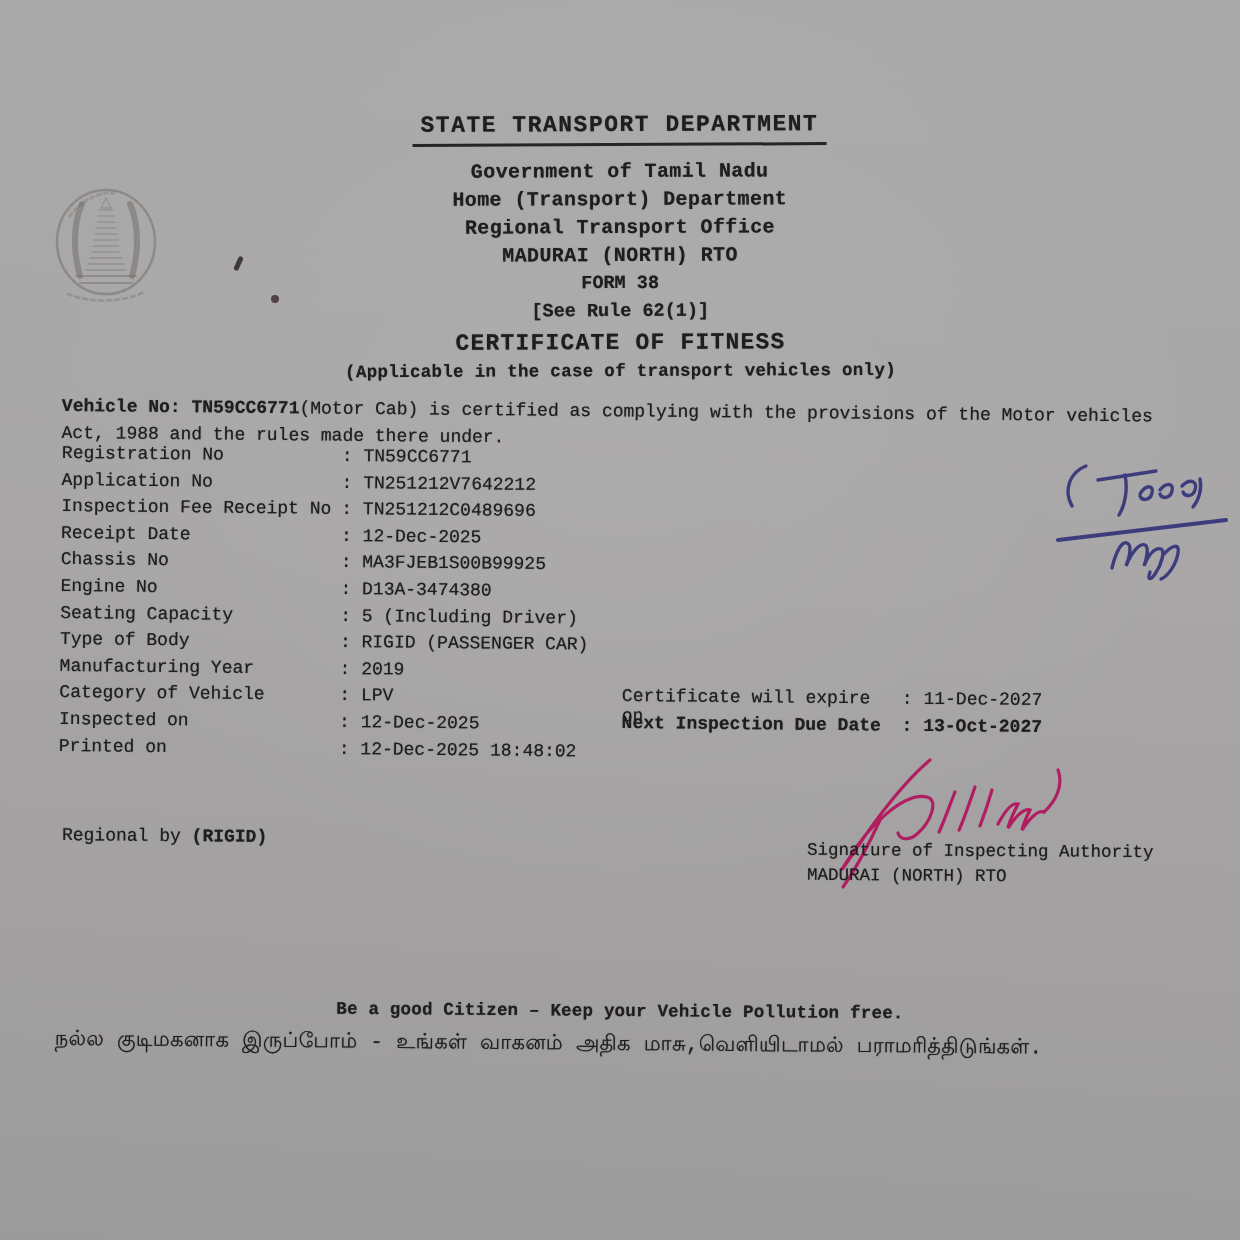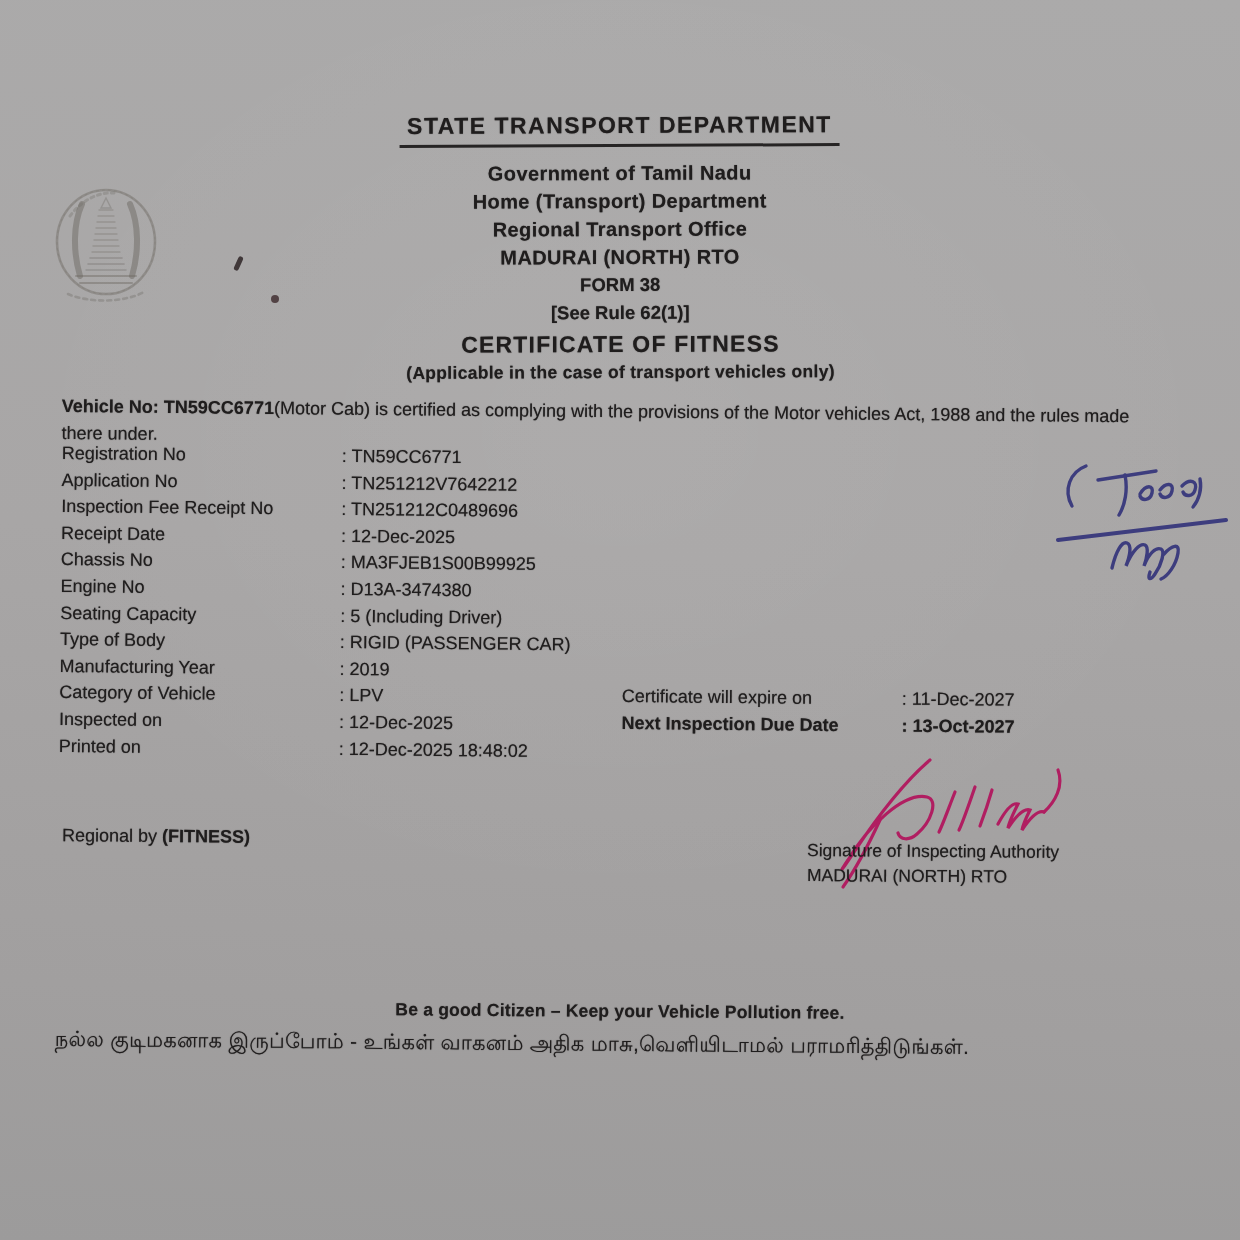--- a/index.html
+++ b/index.html
@@ -1,21 +1,21 @@
 <!DOCTYPE html>
 <html><head>
 <meta charset="utf-8">
 <style>
   html,body{margin:0;padding:0;background:#8e8c8c;}
   .scan{
     position:relative;width:1240px;height:1240px;overflow:hidden;
     background:
       radial-gradient(ellipse 900px 700px at 50% 35%, rgba(255,255,255,0.05), rgba(0,0,0,0) 70%),
       linear-gradient(183deg,#abaaaa 0%,#a8a6a6 45%,#a19f9f 80%,#9c9b9b 100%);
-    font-family:Liberation Sans, sans-serif;
+    font-family:Liberation Mono, monospace;
     color:#1f1d1d;
   }
   .scan *{box-sizing:border-box;}
   .soft{text-shadow:0 0 1px rgba(30,28,28,0.65);}
   
   .header{position:absolute;left:0;right:0;top:112px;text-align:center;transform:rotate(-0.25deg);}
   .doc-title{display:inline-block;font-size:23px;font-weight:bold;letter-spacing:1.5px;
     padding:0 8px 5px 8px;border-bottom:3px solid #262424;margin:0 0 12px 0;}
   .hline{font-size:20px;font-weight:bold;letter-spacing:0.4px;line-height:28px;}
   .hline-sm{font-size:18.5px;font-weight:bold;line-height:28px;}
@@ -152,21 +152,21 @@
       <span class="rlbl soft">Certificate will expire on</span>
       <span class="rval soft">: 11-Dec-2027</span>
     </div>
     <div class="rrow bold">
       <span class="rlbl soft">Next Inspection Due Date</span>
       <span class="rval soft">: 13-Oct-2027</span>
     </div>
   </div>
 
   <div class="inspected-by soft">
-    <span>Regional by </span><b>(FITNESS)</b>
+    <span>Regional by </span><b>(RIGID)</b>
   </div>
 
   <svg class="sig-svg" width="262" height="142" viewBox="0 0 262 142">
     <g fill="none" stroke="#b2135c" stroke-width="3.2" stroke-linecap="round" opacity="0.92">
       <path d="M112 8 C86 30 56 70 36 100 C26 115 18 126 30 108 C50 74 86 40 109 45 C121 48 113 70 99 82 C91 89 82 88 80 81"></path>
       <path d="M62 68 C50 94 37 118 25 135"></path>
       <path d="M137 40 C131 55 125 72 121 80"></path>
       <path d="M157 35 C151 52 145 70 141 78"></path>
       <path d="M174 38 C170 52 165 66 162 74"></path>
       <path d="M180 72 C187 59 194 50 200 52 C195 62 191 70 190 76 C198 64 206 56 212 58 C208 66 205 72 204 78 C212 66 220 58 226 60"></path>

